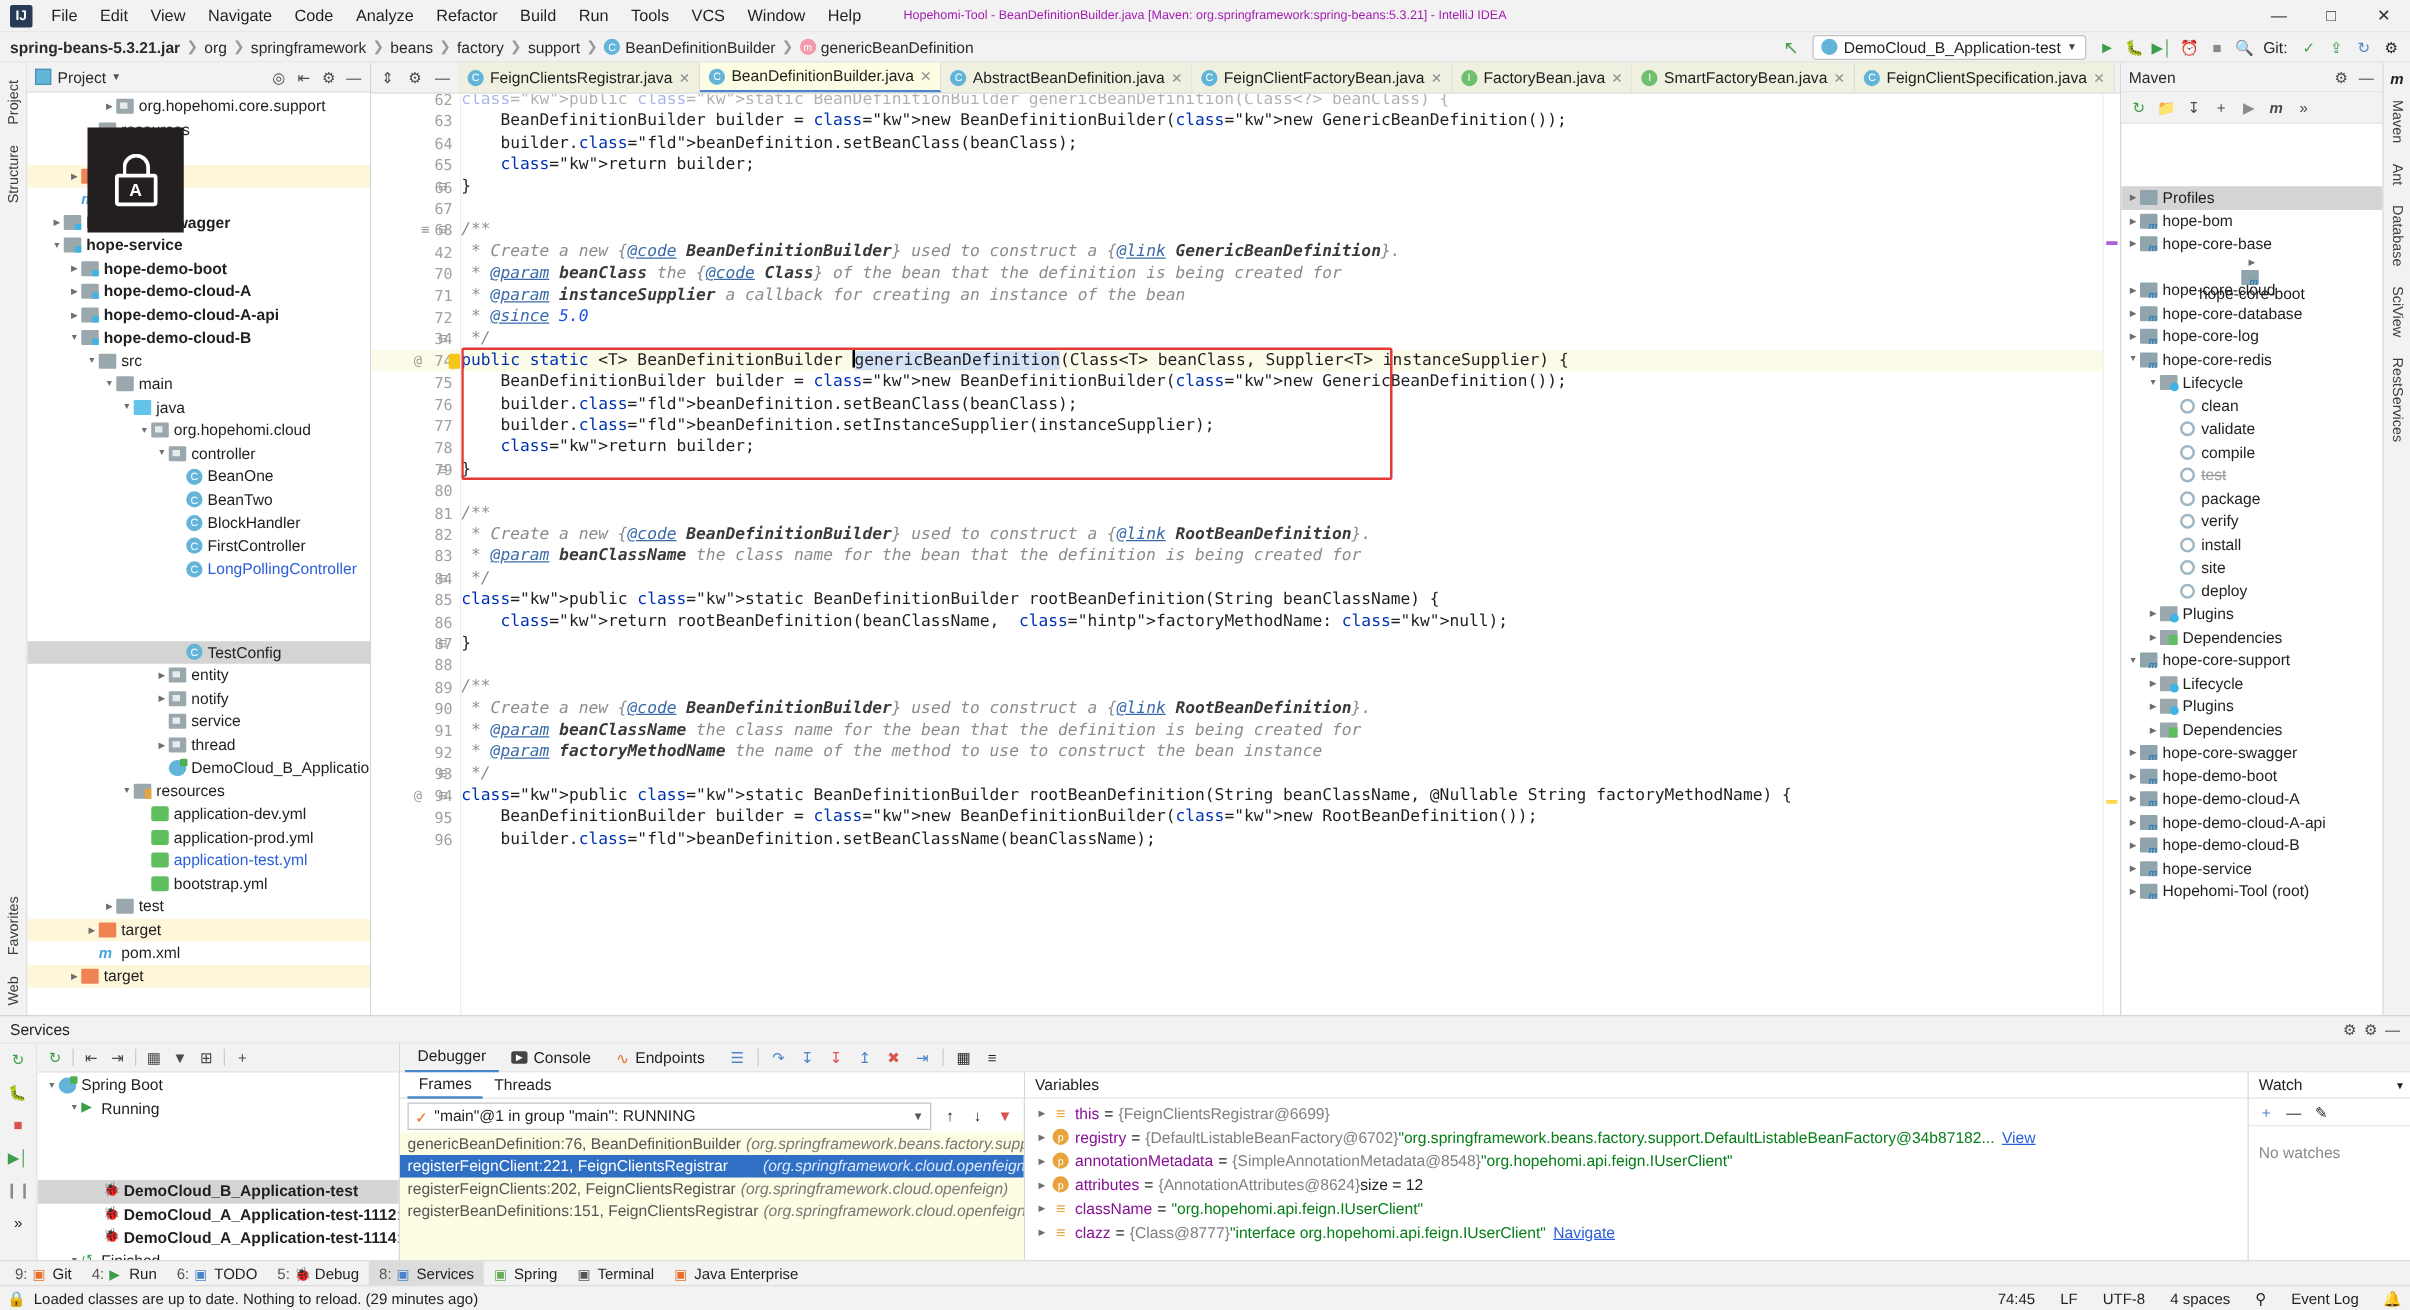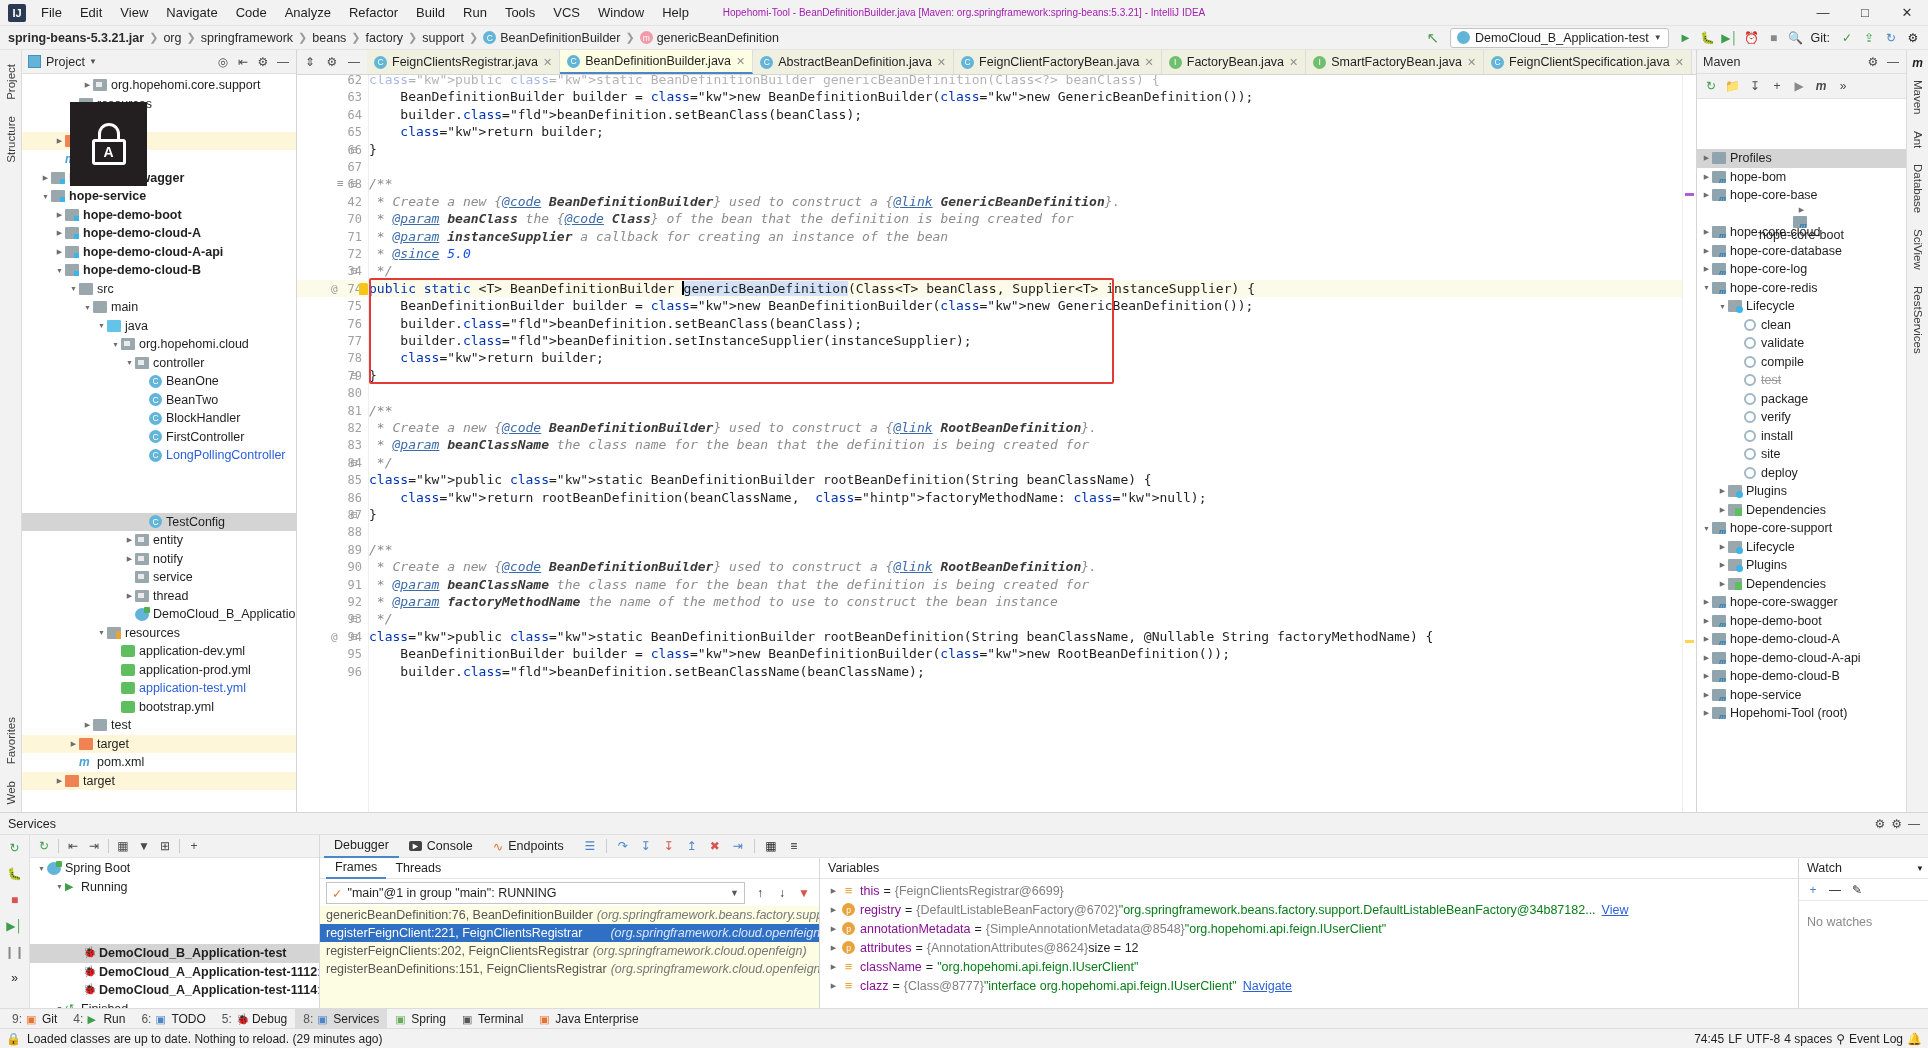--- a/index.html
+++ b/index.html
@@ -212,21 +212,21 @@
   .watchtool .ic{ width:18px;height:18px;display:flex;align-items:center;justify-content:center;font-size:12px;}
   .watchempty{ padding:14px 8px; font-size:12.5px; color:#8a8a8a;}
 
   
   .toolstrip { height:20px; background:#f2f2f2; display:flex; align-items:center; border-top:1px solid #dcdcdc;
      flex:none; font-size:12px; padding-left:4px; }
   .tstrip-item{ display:flex; align-items:center; gap:4px; padding:0 8px; height:20px; color:#1f1f1f;}
   .tstrip-item.active{ background:#dcdcdc; }
   .statusbar { height:20px; background:#f2f2f2; display:flex; align-items:center; border-top:1px solid #dcdcdc;
      flex:none; font-size:12px; padding:0 6px; color:#1f1f1f;}
-  .statusbar .right { margin-left:auto; display:flex; align-items:center; gap:4px; }
+  .statusbar .right { margin-left:auto; display:flex; align-items:center; gap:20px; }
 </style>
 </head>
 <body>
 
 <div id="app">
 
   <div class="titlebar">
     <div class="ij-logo">IJ</div>
     <div class="menubar">
       <div class="mi">File</div>

